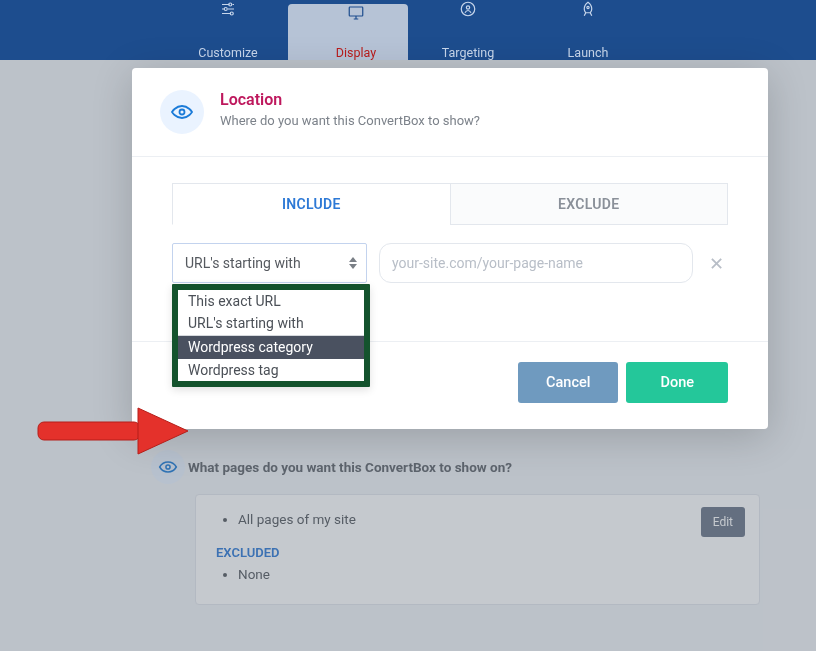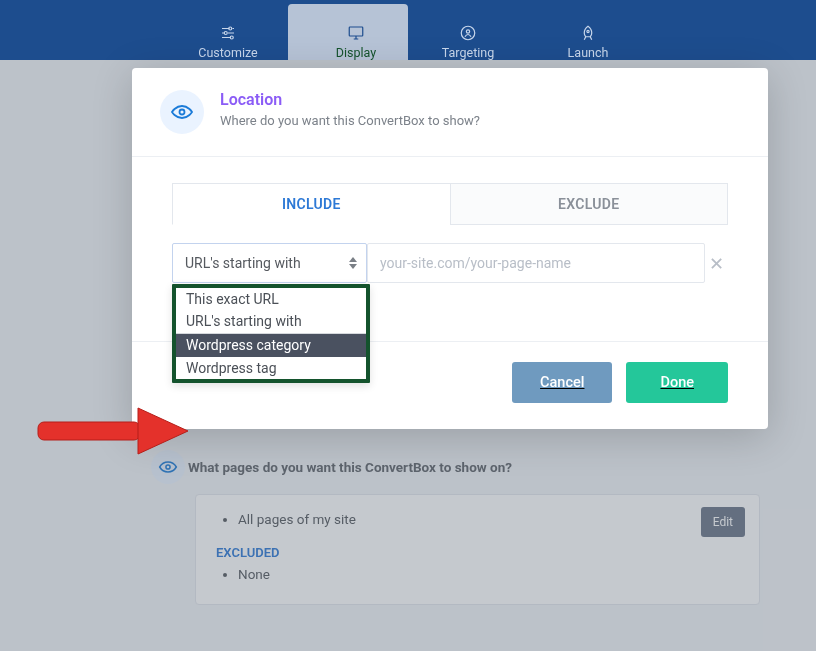--- a/index.html
+++ b/index.html
@@ -1,21 +1,21 @@
 <!DOCTYPE html>
 <html><head>
 <meta charset="utf-8">
 <style>
   * { box-sizing: border-box; margin: 0; padding: 0; font-family: -apple-system, BlinkMacSystemFont, "Segoe UI", Roboto, Arial, sans-serif; }
   body { width: 816px; height: 651px; background: #f2f4f7; overflow: hidden; position: relative; }
 
   .topbar { background: #1d4d8e; height: 60px; display: flex; justify-content: center; align-items: stretch; }
-  .topbar-item { width: 120px; display: flex; flex-direction: column; align-items: center; justify-content: flex-end; color: #c7d6eb; font-size: 12.5px; cursor: pointer; gap: 3px; }
+  .topbar-item { width: 120px; display: flex; flex-direction: column; align-items: center; justify-content: space-between; color: #c7d6eb; font-size: 12.5px; cursor: pointer; gap: 3px; }
   .topbar-item svg { width: 18px; height: 18px; fill: none; stroke: #c7d6eb; stroke-width: 1.6; }
-  .topbar-item.active { background: #b6c3d6; color: #14532d; border-top-left-radius: 4px; border-top-right-radius: 4px; margin-top: 4px; padding-left: 16px; }
+  .topbar-item.active { background: #b6c3d6; color: #b91c1c; border-top-left-radius: 4px; border-top-right-radius: 4px; margin-top: 4px; padding-left: 16px; }
   .topbar-item.active svg { stroke: #1d4d8e; }
 
   .page-body { position: relative; padding: 0; height: calc(100% - 60px); }
 
   .back-panel { position: absolute; left: 135px; top: 380px; width: 625px; }
   .back-header { display: flex; align-items: center; gap: 3px; padding: 10px 16px; font-weight: bold; }
   .back-eye { width: 34px; height: 34px; border-radius: 50%; background: #eaf3ff; display: flex; align-items: center; justify-content: center; }
   .back-eye svg { width: 20px; height: 20px; stroke: #1b7bd8; fill: none; stroke-width: 1.8; }
   .back-q { color: #60656b; font-size: 13.5px; }
   .back-card { background: #fff; border: 1px solid #e3e7ed; border-radius: 4px; margin-left: 60px; padding: 16px 20px 22px; position: relative; }
@@ -23,49 +23,49 @@
   .back-card ul { list-style: disc; padding-left: 22px; color: #55595f; font-size: 13.5px; margin-bottom: 18px; }
   .back-card ul.last { margin-bottom: 0; }
   .edit-btn { position: absolute; right: 14px; top: 12px; background: #6a7587; color: #fff; border: none; border-radius: 3px; font-size: 12px; padding: 8px 12px; cursor: pointer; }
 
   .overlay { position: absolute; inset: 0; background: rgba(90,100,115,0.35); }
 
   .modal { position: absolute; left: 132px; top: 8px; width: 636px; background: #fff; border-radius: 4px; box-shadow: 0 8px 40px rgba(0,0,0,0.18); padding-bottom: 26px; }
   .modal-head { display: flex; align-items: flex-start; gap: 16px; padding: 22px 28px 22px; }
   .modal-eye { width: 44px; height: 44px; border-radius: 50%; background: #eaf3ff; display: flex; align-items: center; justify-content: center; flex-shrink: 0; }
   .modal-eye svg { width: 24px; height: 24px; stroke: #1b7bd8; fill: none; stroke-width: 1.8; }
-  .modal-title { color: #8b5cf6; font-size: 16px; font-weight: 600; margin-bottom: 4px; }
+  .modal-title { color: #be185d; font-size: 16px; font-weight: 600; margin-bottom: 4px; }
   .modal-sub { color: #7c828a; font-size: 13px; }
   .hr { height: 1px; background: #eceff3; margin: 0 0 26px 0; }
 
   .tabs { display: flex; margin: 0 40px 18px; }
   .tab { flex: 1; text-align: center; padding: 12px 0; border: 1px solid #e3e7ed; color: #8a9099; font-size: 14px; font-weight: 600; cursor: pointer; letter-spacing: 0.3px; }
   .tab.active { color: #2d79d6; border-bottom-color: #fff; background: #fff; }
   .tab.inactive { background: #fafbfc; }
   .tab:first-child { border-right: none; }
 
-  .rule-row { display: flex; align-items: center; gap: 0; margin: 0 40px; position: relative; }
+  .rule-row { display: flex; align-items: center; gap: 12px; margin: 0 40px; position: relative; }
   .select-wrap { position: relative; width: 195px; }
   .sel { width: 100%; height: 40px; border: 1px solid #c3d3ee; border-radius: 2px; padding: 0 30px 0 12px; color: #55595f; font-size: 14px; background: #fff; display: flex; align-items: center; cursor: pointer; }
   .sel-arrows { position: absolute; right: 10px; top: 50%; transform: translateY(-50%); display: flex; flex-direction: column; gap: 0; }
   .sel-arrows span { width: 0; height: 0; border-left: 4px solid transparent; border-right: 4px solid transparent; }
   .sel-arrows .up { border-bottom: 5px solid #7a7f86; margin-bottom: 2px; }
   .sel-arrows .dn { border-top: 5px solid #7a7f86; }
-  .url-input { flex: 1; height: 40px; border: 1px solid #e3e7ed; border-radius: 2px; padding: 0 12px; font-size: 14px; color: #55595f; }
+  .url-input { flex: 1; height: 40px; border: 1px solid #e3e7ed; border-radius: 12px; padding: 0 12px; font-size: 14px; color: #55595f; }
   .url-input::placeholder { color: #b8bec7; }
   .remove-x { color: #b8bec7; font-size: 18px; cursor: pointer; padding: 0 4px; }
 
-  .dropdown { position: absolute; left: 0; top: 41px; width: 198px; background: #fff; border: 4px solid #14532d; box-shadow: 0 3px 8px rgba(0,0,0,0.12); border-radius: 1px; z-index: 5; }
+  .dropdown { position: absolute; left: 0; top: 41px; width: 198px; background: #fff; border: 6px solid #14532d; box-shadow: 0 3px 8px rgba(0,0,0,0.12); border-radius: 1px; z-index: 5; }
   .dd-item { padding: 2px 10px; font-size: 14px; color: #4b5057; cursor: pointer; line-height: 1.3; }
   .dd-item.hover { background: #4a5160; color: #fff; }
   .dd-group-top { border-bottom: 1px solid #d6d9dd; padding-bottom: 1px; }
   .dd-group-bot { border-top: 0; }
 
   .content-divider { height: 1px; background: #eceff3; margin: 58px 0 20px; }
-  .modal-actions { display: flex; justify-content: flex-end; gap: 14px; padding: 0 40px; text-decoration: underline; }
+  .modal-actions { display: flex; justify-content: flex-end; gap: 8px; padding: 0 40px; }
   .btn { border: none; border-radius: 3px; font-size: 14.5px; font-weight: 500; padding: 12px 28px; cursor: pointer; }
   .btn-cancel { background: #6f9abf; color: #fff; }
   .btn-done { background: #24c79a; color: #fff; padding: 12px 34px; }
 
   .arrow-annot { position: absolute; left: 30px; top: 336px; z-index: 20; }
   .arrow-annot svg { width: 160px; height: 70px; }
 </style>
 </head>
 <body>
 

